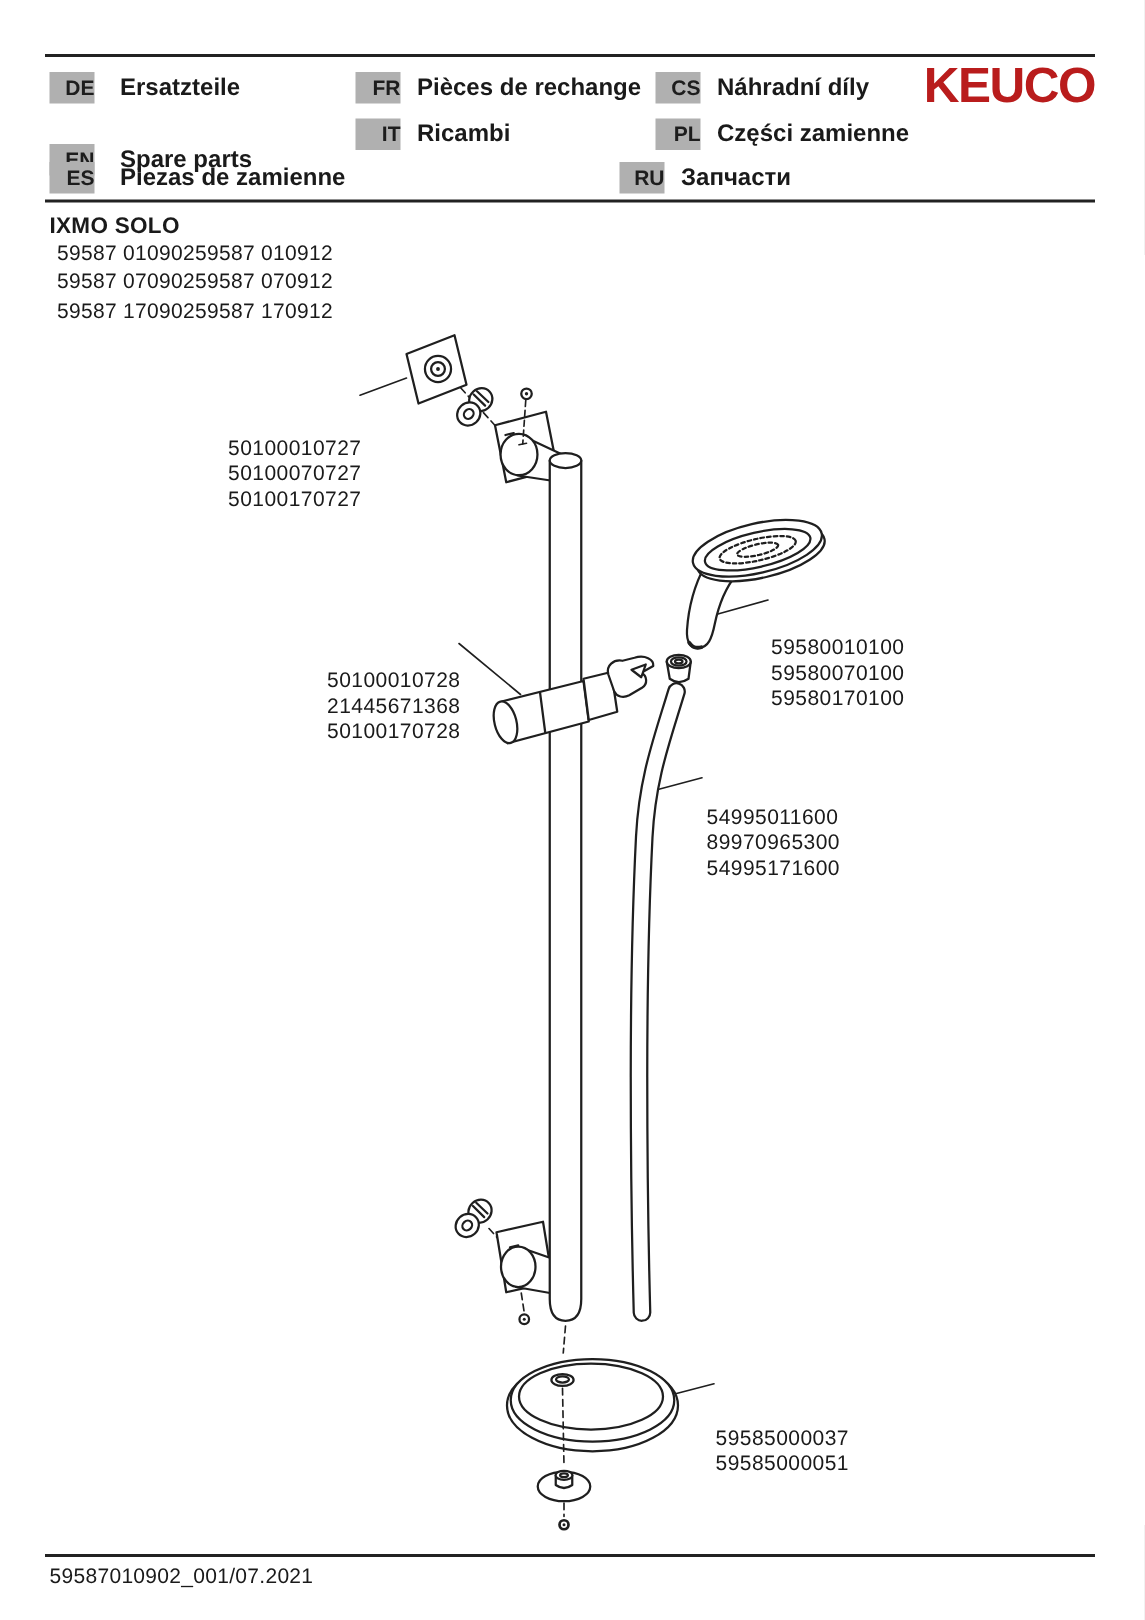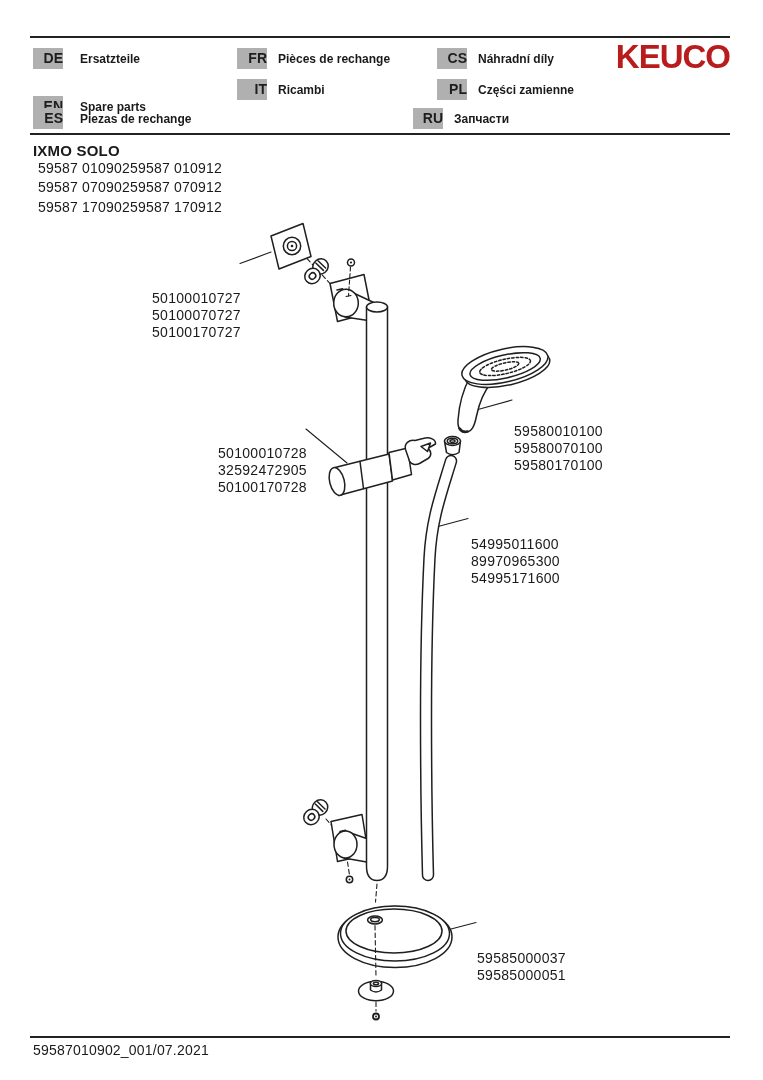--- a/index.html
+++ b/index.html
@@ -12,21 +12,21 @@
   .rule.top{top:36px;}
   .rule.mid{top:133px;}
   .rule.bottom{top:1036px;}
 
   .lang-row{position:absolute;display:flex;align-items:center;height:21px;}
   .badge{
     display:inline-block;width:30px;height:20.5px;background:#b0b0b0;
     color:#1d1d1d;font-weight:bold;font-size:14px;text-align:right;line-height:21px;
     flex:0 0 auto;
   }
-  .lang-label{font-weight:bold;font-size:12px;white-space:nowrap;}
+  .lang-label{font-weight:bold;font-size:16px;white-space:nowrap;}
   .gap-lg .lang-label{margin-left:17px;}
   .gap-sm .lang-label{margin-left:11px;}
 
   .logo{
     position:absolute;top:40px;right:33px;font-size:33px;font-weight:bold;
     letter-spacing:-1px;line-height:1;color:#b91c1c;
   }
 
   .title{position:absolute;left:33px;top:142px;font-size:15px;font-weight:bold;letter-spacing:.2px;}
   .variants{position:absolute;left:33px;top:159px;font-size:14px;line-height:19.4px;letter-spacing:.2px;}
@@ -50,21 +50,21 @@
   <div class="lang-row gap-lg" style="left:33px;top:48px;">
     <span class="badge">DE</span>
     <span class="lang-label">Ersatzteile</span>
   </div>
   <div class="lang-row gap-lg" style="left:33px;top:96px;">
     <span class="badge">EN</span>
     <span class="lang-label">Spare parts</span>
   </div>
   <div class="lang-row gap-lg" style="left:33px;top:108px;">
     <span class="badge">ES</span>
-    <span class="lang-label">Piezas de rechange</span>
+    <span class="lang-label">Piezas de zamienne</span>
   </div>
 
   <div class="lang-row gap-sm" style="left:237px;top:48px;">
     <span class="badge">FR</span>
     <span class="lang-label">Pièces de rechange</span>
   </div>
   <div class="lang-row gap-sm" style="left:237px;top:79px;">
     <span class="badge">IT</span>
     <span class="lang-label">Ricambi</span>
   </div>
@@ -230,21 +230,21 @@
     </g>
   </svg>
 
   <div class="part-label" style="left:152px;top:242px;">
     <div>50100010727</div>
     <div>50100070727</div>
     <div>50100170727</div>
   </div>
   <div class="part-label" style="left:218px;top:397px;">
     <div>50100010728</div>
-    <div>32592472905</div>
+    <div>21445671368</div>
     <div>50100170728</div>
   </div>
   <div class="part-label" style="left:514px;top:375px;">
     <div>59580010100</div>
     <div>59580070100</div>
     <div>59580170100</div>
   </div>
   <div class="part-label" style="left:471px;top:488px;">
     <div>54995011600</div>
     <div>89970965300</div>

